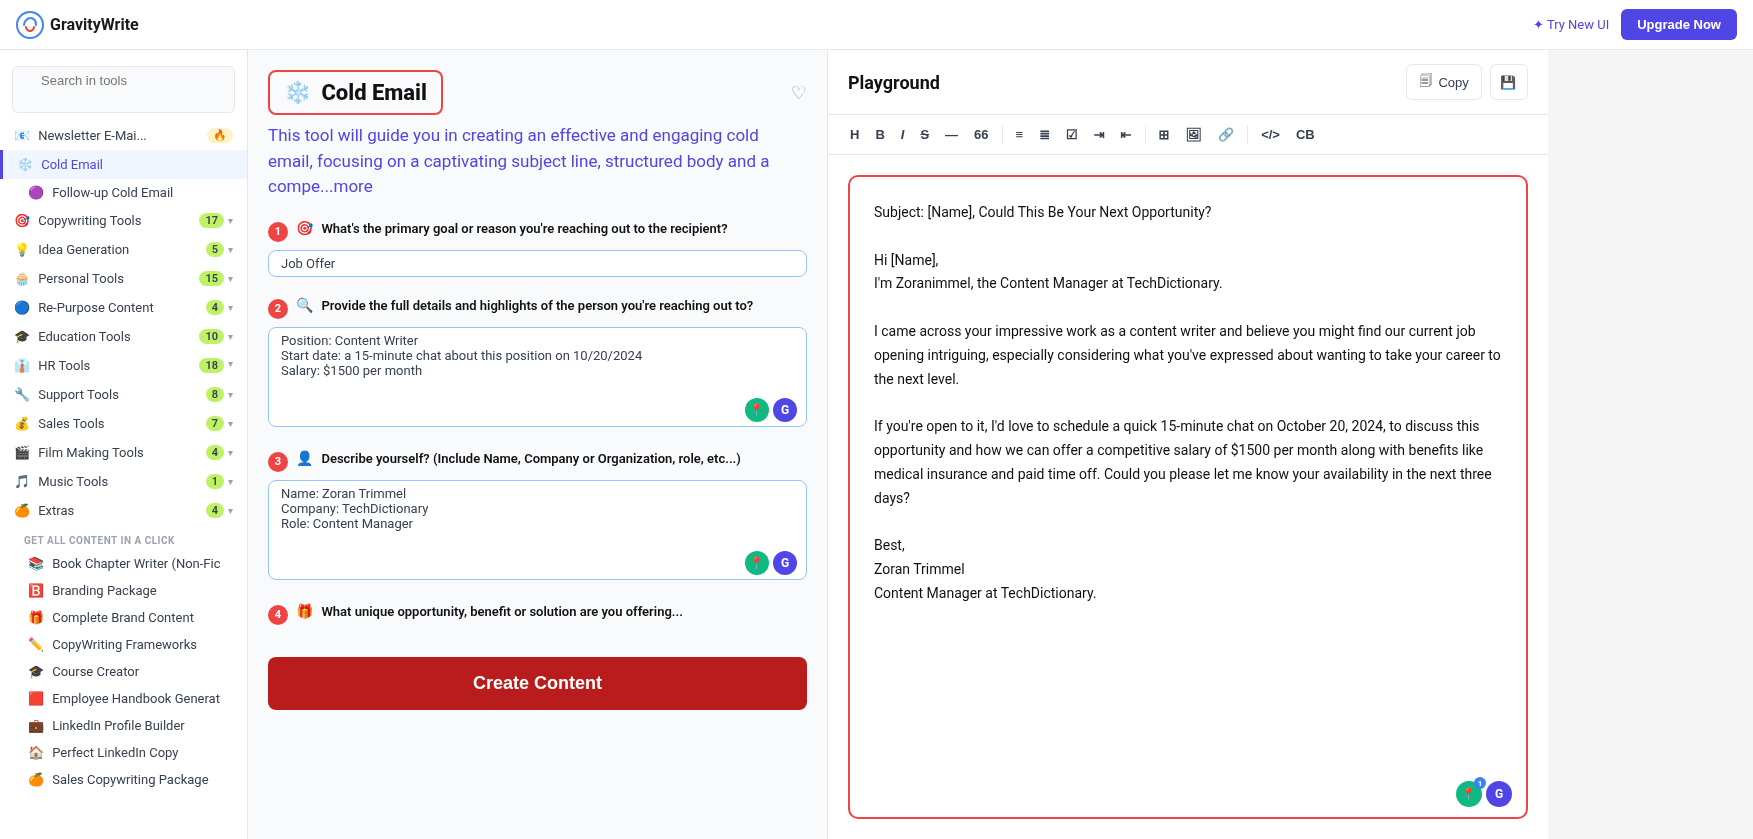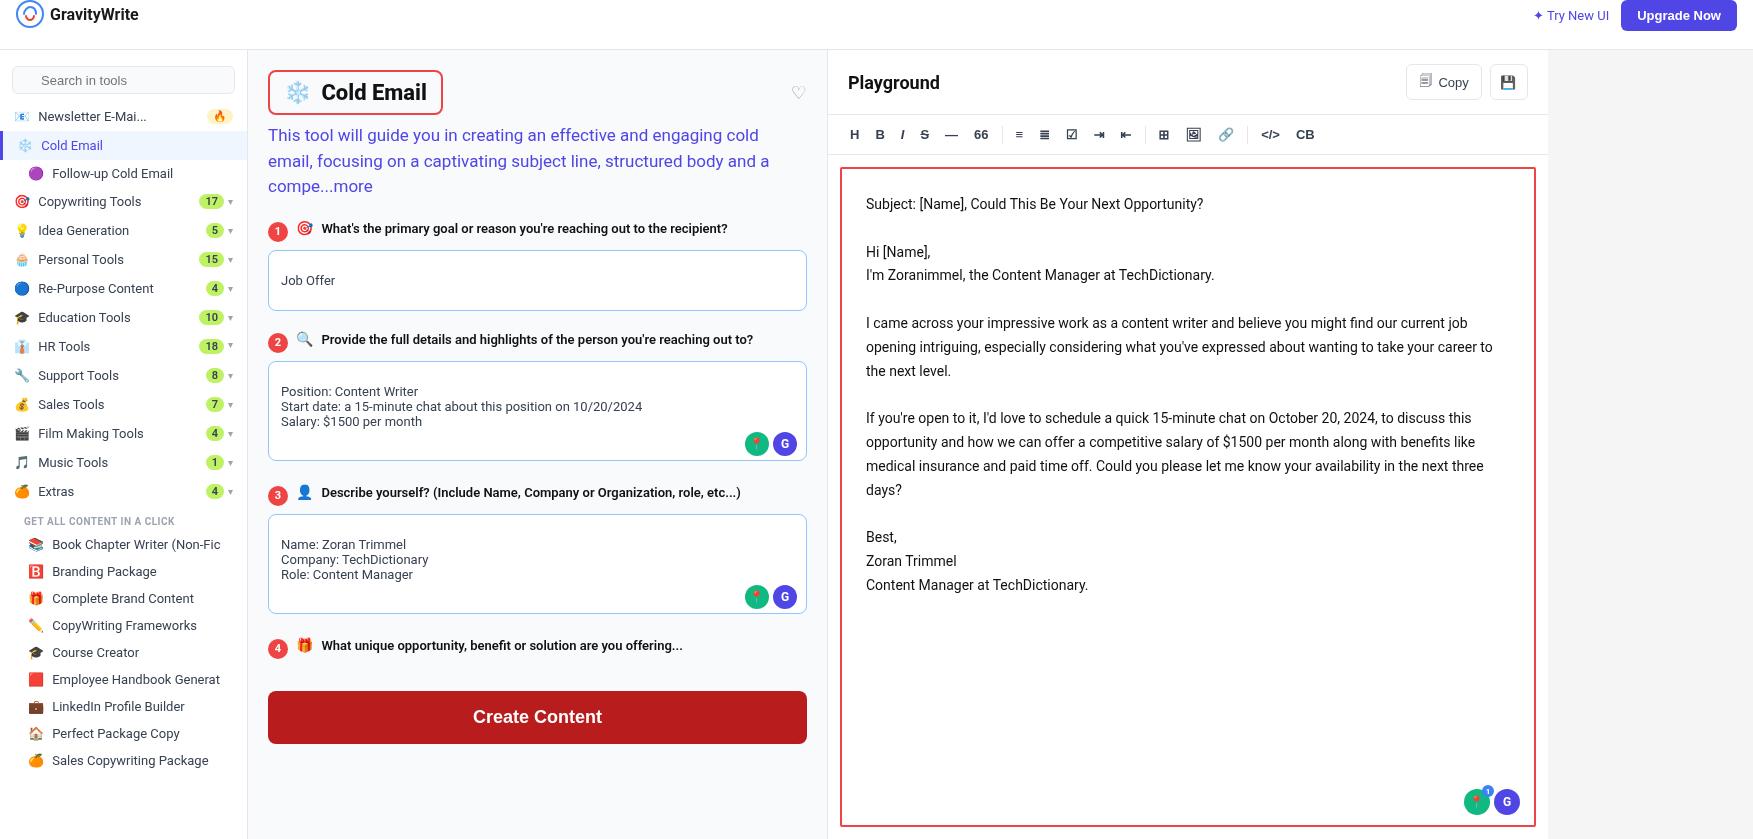--- a/index.html
+++ b/index.html
@@ -2,40 +2,40 @@
 <html><head>
   <meta charset="utf-8">
   <style>
     * { box-sizing: border-box; margin: 0; padding: 0; }
     body { font-family: -apple-system, BlinkMacSystemFont, 'Segoe UI', Roboto, sans-serif; background: #f5f5f5; display: flex; height: 100vh; overflow: hidden; font-size: 14px; }
 
     
     .top-nav {
       position: fixed; top: 0; left: 0; right: 0; height: 50px;
       background: white; border-bottom: 1px solid #e5e7eb;
-      display: flex; align-items: flex-start; justify-content: space-between;
+      display: flex; align-items: center; justify-content: space-between;
       padding: 0 16px; z-index: 100;
     }
     .logo { display: flex; align-items: center; gap: 6px; font-weight: 700; font-size: 16px; color: #1a1a1a; }
     .logo-circle { width: 28px; height: 28px; }
     .nav-right { display: flex; align-items: center; gap: 12px; }
     .try-new-ui { color: #4f46e5; font-size: 13px; cursor: pointer; display: flex; align-items: center; gap: 4px; }
     .upgrade-btn { background: #4f46e5; color: white; border: none; border-radius: 6px; padding: 8px 16px; font-size: 13px; font-weight: 600; cursor: pointer; }
 
     
     .main-layout { display: flex; width: 100%; margin-top: 50px; height: calc(100vh - 50px); }
 
     
     .sidebar {
       width: 248px; min-width: 248px; background: white;
       border-right: 1px solid #e5e7eb; overflow-y: auto;
       padding: 8px 0;
     }
     .search-bar { padding: 8px 12px; }
-    .search-input { width: 100%; border: 1px solid #e5e7eb; border-radius: 6px; padding: 6px 10px 5px 28px; font-size: 13px; color: #6b7280; background: #f9fafb; position: relative; }
+    .search-input { width: 100%; border: 1px solid #e5e7eb; border-radius: 6px; padding: 6px 10px 24px 28px; font-size: 13px; color: #6b7280; background: #f9fafb; position: relative; }
     .search-wrap { position: relative; }
     .search-icon-pos { position: absolute; left: 8px; top: 50%; transform: translateY(-50%); color: #9ca3af; font-size: 12px; }
 
     .sidebar-item { display: flex; align-items: center; justify-content: space-between; padding: 7px 14px; cursor: pointer; color: #374151; font-size: 13px; }
     .sidebar-item.active { color: #4f46e5; border-left: 3px solid #4f46e5; background: #eff6ff; }
     .sidebar-item-left { display: flex; align-items: center; gap: 8px; }
     .sidebar-badge { background: #bef264; color: #374151; border-radius: 10px; padding: 1px 6px; font-size: 11px; font-weight: 600; }
     .sidebar-badge.orange { background: #fef3c7; color: #d97706; }
     .chevron { font-size: 10px; color: #9ca3af; }
 
@@ -52,21 +52,21 @@
     .heart-icon { color: #9ca3af; font-size: 18px; cursor: pointer; }
     .tool-desc { font-size: 17px; color: #6b7280; margin-bottom: 20px; line-height: 1.5; }
     .tool-desc span { color: #4f46e5; cursor: pointer; }
 
     .question-block { margin-bottom: 20px; }
     .question-label { display: flex; align-items: flex-start; gap: 8px; margin-bottom: 8px; }
     .question-num { background: #ef4444; color: white; border-radius: 50%; width: 20px; height: 20px; display: flex; align-items: center; justify-content: center; font-size: 11px; font-weight: 700; flex-shrink: 0; margin-top: 2px; }
     .question-text { font-size: 13px; font-weight: 600; color: #111; line-height: 1.4; }
     .question-icon { font-size: 14px; }
 
-    .input-field { width: 100%; border: 1.5px solid #93c5fd; border-radius: 8px; padding: 22px 12px; font-size: 13px; color: #374151; background: white; outline: none; font-family: inherit; }
+    .input-field { width: 100%; border: 1.5px solid #93c5fd; border-radius: 8px; padding: 5px 12px; font-size: 13px; color: #374151; background: white; outline: none; font-family: inherit; }
     textarea.input-field { resize: none; min-height: 100px; }
     .textarea-wrap { position: relative; }
     .textarea-icons { position: absolute; bottom: 8px; right: 10px; display: flex; gap: 4px; }
     .ai-icon { width: 24px; height: 24px; border-radius: 50%; display: flex; align-items: center; justify-content: center; font-size: 12px; font-weight: 700; cursor: pointer; }
     .ai-icon-green { background: #10b981; color: white; }
     .ai-icon-blue { background: #4f46e5; color: white; }
 
     .create-btn { width: 100%; background: #b91c1c; color: white; border: none; border-radius: 8px; padding: 16px; font-size: 18px; font-weight: 700; cursor: pointer; margin-top: 12px; }
 
     
@@ -75,21 +75,21 @@
     .playground-header { display: flex; align-items: center; justify-content: space-between; padding: 14px 20px; border-bottom: 1px solid #e5e7eb; }
     .playground-title { font-size: 18px; font-weight: 700; color: #111; }
     .playground-actions { display: flex; gap: 8px; }
     .copy-btn { display: flex; align-items: center; gap: 6px; border: 1px solid #e5e7eb; background: white; color: #374151; border-radius: 6px; padding: 6px 12px; font-size: 13px; cursor: pointer; }
     .save-btn { border: 1px solid #e5e7eb; background: white; color: #374151; border-radius: 6px; padding: 6px 10px; font-size: 13px; cursor: pointer; }
 
     .toolbar { display: flex; align-items: center; gap: 4px; padding: 8px 16px; border-bottom: 1px solid #e5e7eb; flex-wrap: wrap; }
     .tb-btn { background: none; border: none; color: #374151; padding: 4px 6px; border-radius: 4px; cursor: pointer; font-size: 13px; font-weight: 600; }
     .tb-sep { width: 1px; height: 18px; background: #e5e7eb; margin: 0 3px; }
 
-    .content-area { flex: 1; padding: 24px; overflow-y: auto; border: 2px solid #ef4444; margin: 12px; border-radius: 2px; position: relative; }
+    .content-area { flex: 1; padding: 24px; overflow-y: auto; border: 2px solid #ef4444; margin: 20px; border-radius: 10px; position: relative; }
     .content-text { font-size: 14px; color: #111; line-height: 1.7; white-space: pre-wrap; }
     .content-icons { position: absolute; bottom: 10px; right: 14px; display: flex; gap: 4px; }
     .content-ai-icon { width: 26px; height: 26px; border-radius: 50%; display: flex; align-items: center; justify-content: center; font-size: 12px; font-weight: 700; cursor: pointer; }
   </style>
 </head>
 <body>
 
 <div class="top-nav">
   <div class="logo">
     <svg class="logo-circle" viewBox="0 0 28 28" fill="none" xmlns="http://www.w3.org/2000/svg">
@@ -281,21 +281,21 @@
     <div class="sidebar-sub-item">
       <span>🟥</span>
       <span>Employee Handbook Generat</span>
     </div>
     <div class="sidebar-sub-item">
       <span>💼</span>
       <span>LinkedIn Profile Builder</span>
     </div>
     <div class="sidebar-sub-item">
       <span>🏠</span>
-      <span>Perfect Package Copy</span>
+      <span>Perfect LinkedIn Copy</span>
     </div>
     <div class="sidebar-sub-item">
       <span>🍊</span>
       <span>Sales Copywriting Package</span>
     </div>
   </div>
 
   <div class="center-panel">
     <div class="tool-header">
       <div class="tool-title-wrap">

